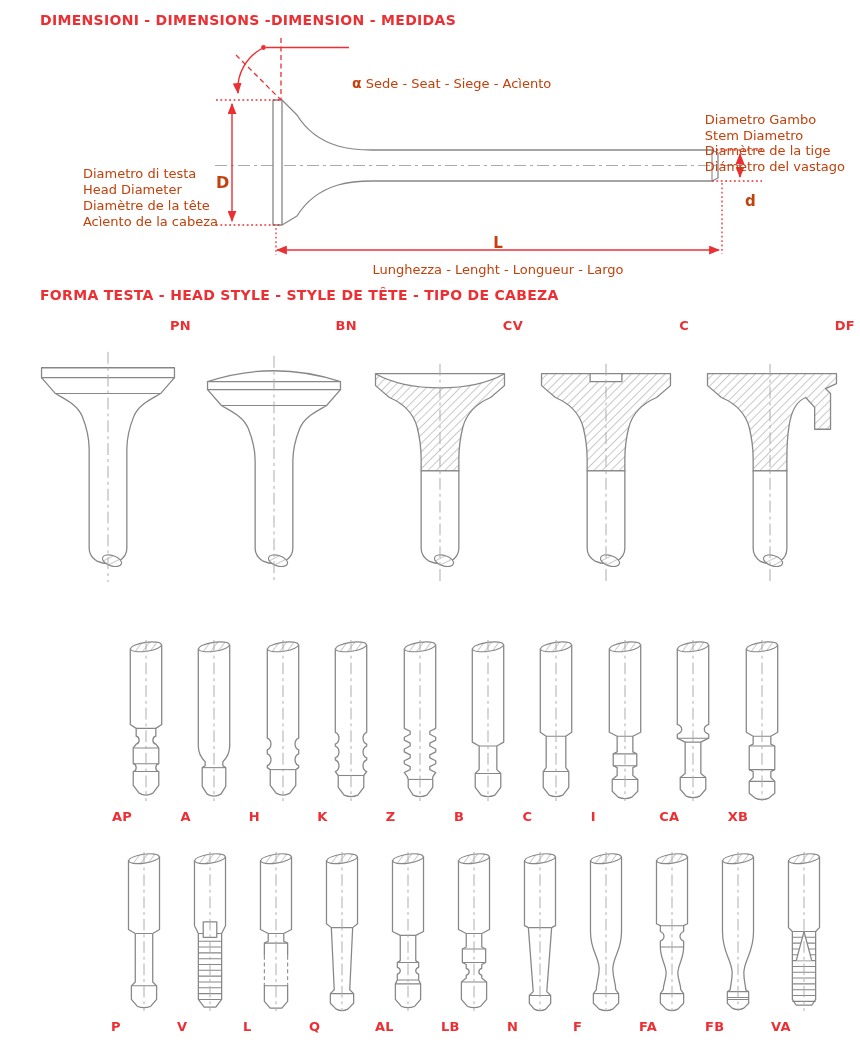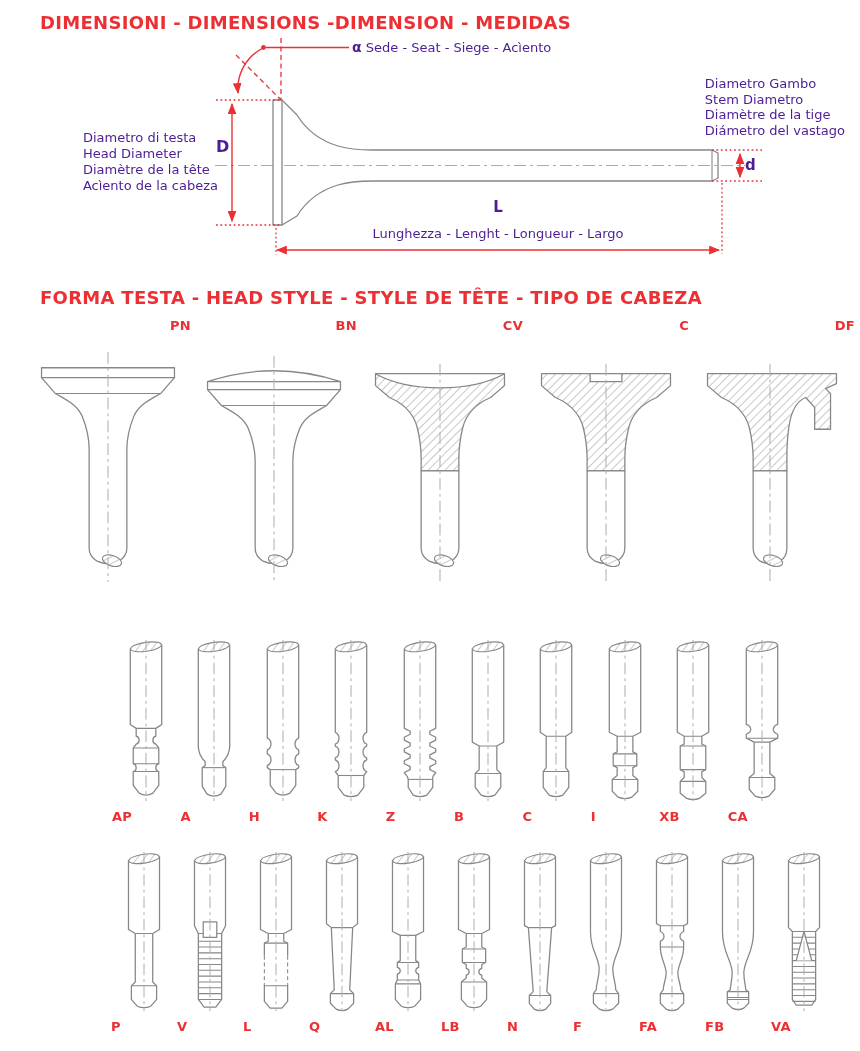--- a/index.html
+++ b/index.html
@@ -1,35 +1,35 @@
 <!DOCTYPE html>
 <html><head>
 <meta charset="utf-8">
 <style>
   html,body{margin:0;padding:0;background:#fff;}
   .page{position:relative;width:860px;height:1051px;background:#fff;
         font-family:"DejaVu Sans","Liberation Sans",sans-serif;overflow:hidden;}
-  .sec-title{position:absolute;left:40px;margin:0;font-size:18px;font-weight:bold;
+  .sec-title{position:absolute;left:40px;margin:0;font-size:14px;font-weight:bold;
              color:#ec2f33;letter-spacing:.3px;white-space:nowrap;}
   
   .o{fill:#fff;stroke:#878787;stroke-width:1.3;stroke-linejoin:round;}
   .h{fill:none;stroke:#878787;stroke-width:1.1;}
   .n{fill:none;stroke:#878787;stroke-width:1.3;stroke-linejoin:round;}
   .cl{stroke:#ababab;stroke-width:1;stroke-dasharray:12 4 3 4;fill:none;}
   .cap{fill:url(#hatch);stroke:#878787;stroke-width:1.1;}
   .hatched{fill:url(#hatch);stroke:#878787;stroke-width:1.3;stroke-linejoin:round;}
   .erase{stroke:#fff;stroke-width:3;fill:none;}
   .dash-g{stroke:#878787;stroke-width:1.1;stroke-dasharray:4 3;fill:none;}
   
   .rl{stroke:#ec2f33;stroke-width:1.4;fill:none;}
   .rdot{stroke:#ec2f33;stroke-width:1.3;fill:none;stroke-dasharray:1.8 2.6;}
   .rdash{stroke:#ec2f33;stroke-width:1.3;fill:none;stroke-dasharray:5 3.5;}
   .dim-diagram{position:absolute;top:30px;left:0;width:860px;height:235px;}
   .dim-diagram svg{position:absolute;top:0;left:0;}
-  .dim-label{position:absolute;color:#4c1d95;font-size:13px;line-height:16px;white-space:nowrap;}
+  .dim-label{position:absolute;color:#c2410c;font-size:13px;line-height:16px;white-space:nowrap;margin-top:36px;}
   .rt{text-align:left;}
   .big{font-weight:bold;font-size:16px;}
   .med{font-weight:bold;font-size:15px;}
   .ctr{text-align:center;}
   .alpha-sym{font-weight:bold;font-size:14px;}
   
   .head-row{position:absolute;top:318px;left:25px;width:830px;display:flex;}
   .hfig{width:166px;text-align:right;}
   .fig-label{color:#ec2f33;font-weight:bold;font-size:13px;letter-spacing:.3px;height:20px;}
   .stem-row{position:absolute;display:flex;}
@@ -233,35 +233,35 @@
       <svg width="68" height="165" viewBox="0 0 68 168">
         <path class="o" d="M18,11 V96 L26,100 V116 L22,118 V130 L26,132 V140 L21,144 V156 L27,162 Q34,165 41,162 L47,156 V144 L42,140 V132 L46,130 V118 L42,116 V100 L50,96 V7 Z"></path>
         <path class="h" d="M26,100 H42 M22,118 H46 M22,130 H46 M21,144 H47"></path>
         <ellipse class="cap" cx="34" cy="9" rx="15.8" ry="4.6" transform="rotate(-8 34 9)"></ellipse>
         <line class="cl" x1="34" y1="2" x2="34" y2="166"></line>
       </svg>
       <div class="fig-label">I</div>
     </div>
     <div class="sfig">
       <svg width="68" height="165" viewBox="0 0 68 168">
+        <path class="o" d="M18,11 V88 C24,90 24,96 18,98 V102 L26,106 V138 L21,142 V154 L27,161 Q34,164 41,161 L47,154 V142 L42,138 V106 L50,102 V98 C44,96 44,90 50,88 V7 Z"></path>
+        <path class="h" d="M18,102 H50 M26,106 H42 M21,142 H47"></path>
+        <ellipse class="cap" cx="34" cy="9" rx="15.8" ry="4.6" transform="rotate(-8 34 9)"></ellipse>
+        <line class="cl" x1="34" y1="2" x2="34" y2="166"></line>
+      </svg>
+      <div class="fig-label">CA</div>
+    </div>
+    <div class="sfig">
+      <svg width="68" height="165" viewBox="0 0 68 168">
         <path class="o" d="M18,11 V96 L25,100 V108 L21,110 V134 L25,136 V142 L21,146 V158 L27,163 Q34,166 41,163 L47,158 V146 L43,142 V136 L47,134 V110 L43,108 V100 L50,96 V7 Z"></path>
         <path class="h" d="M25,100 H43 M21,110 H47 M21,134 H47 M21,146 H47"></path>
         <ellipse class="cap" cx="34" cy="9" rx="15.8" ry="4.6" transform="rotate(-8 34 9)"></ellipse>
         <line class="cl" x1="34" y1="2" x2="34" y2="166"></line>
       </svg>
       <div class="fig-label">XB</div>
-    </div>
-    <div class="sfig">
-      <svg width="68" height="165" viewBox="0 0 68 168">
-        <path class="o" d="M18,11 V88 C24,90 24,96 18,98 V102 L26,106 V138 L21,142 V154 L27,161 Q34,164 41,161 L47,154 V142 L42,138 V106 L50,102 V98 C44,96 44,90 50,88 V7 Z"></path>
-        <path class="h" d="M18,102 H50 M26,106 H42 M21,142 H47"></path>
-        <ellipse class="cap" cx="34" cy="9" rx="15.8" ry="4.6" transform="rotate(-8 34 9)"></ellipse>
-        <line class="cl" x1="34" y1="2" x2="34" y2="166"></line>
-      </svg>
-      <div class="fig-label">CA</div>
     </div>
   </div>
 
   <div class="stem-row r2">
     <div class="sfig">
       <svg width="66" height="163" viewBox="0 0 68 168">
         <path class="o" d="M18,11 V82 L25,86 V136 L21,140 V154 L27,161 Q34,164 41,161 L47,154 V140 L43,136 V86 L50,82 V7 Z"></path>
         <path class="h" d="M25,86 H43 M21,140 H47"></path>
         <ellipse class="cap" cx="34" cy="9" rx="15.8" ry="4.6" transform="rotate(-8 34 9)"></ellipse>
         <line class="cl" x1="34" y1="2" x2="34" y2="166"></line>

